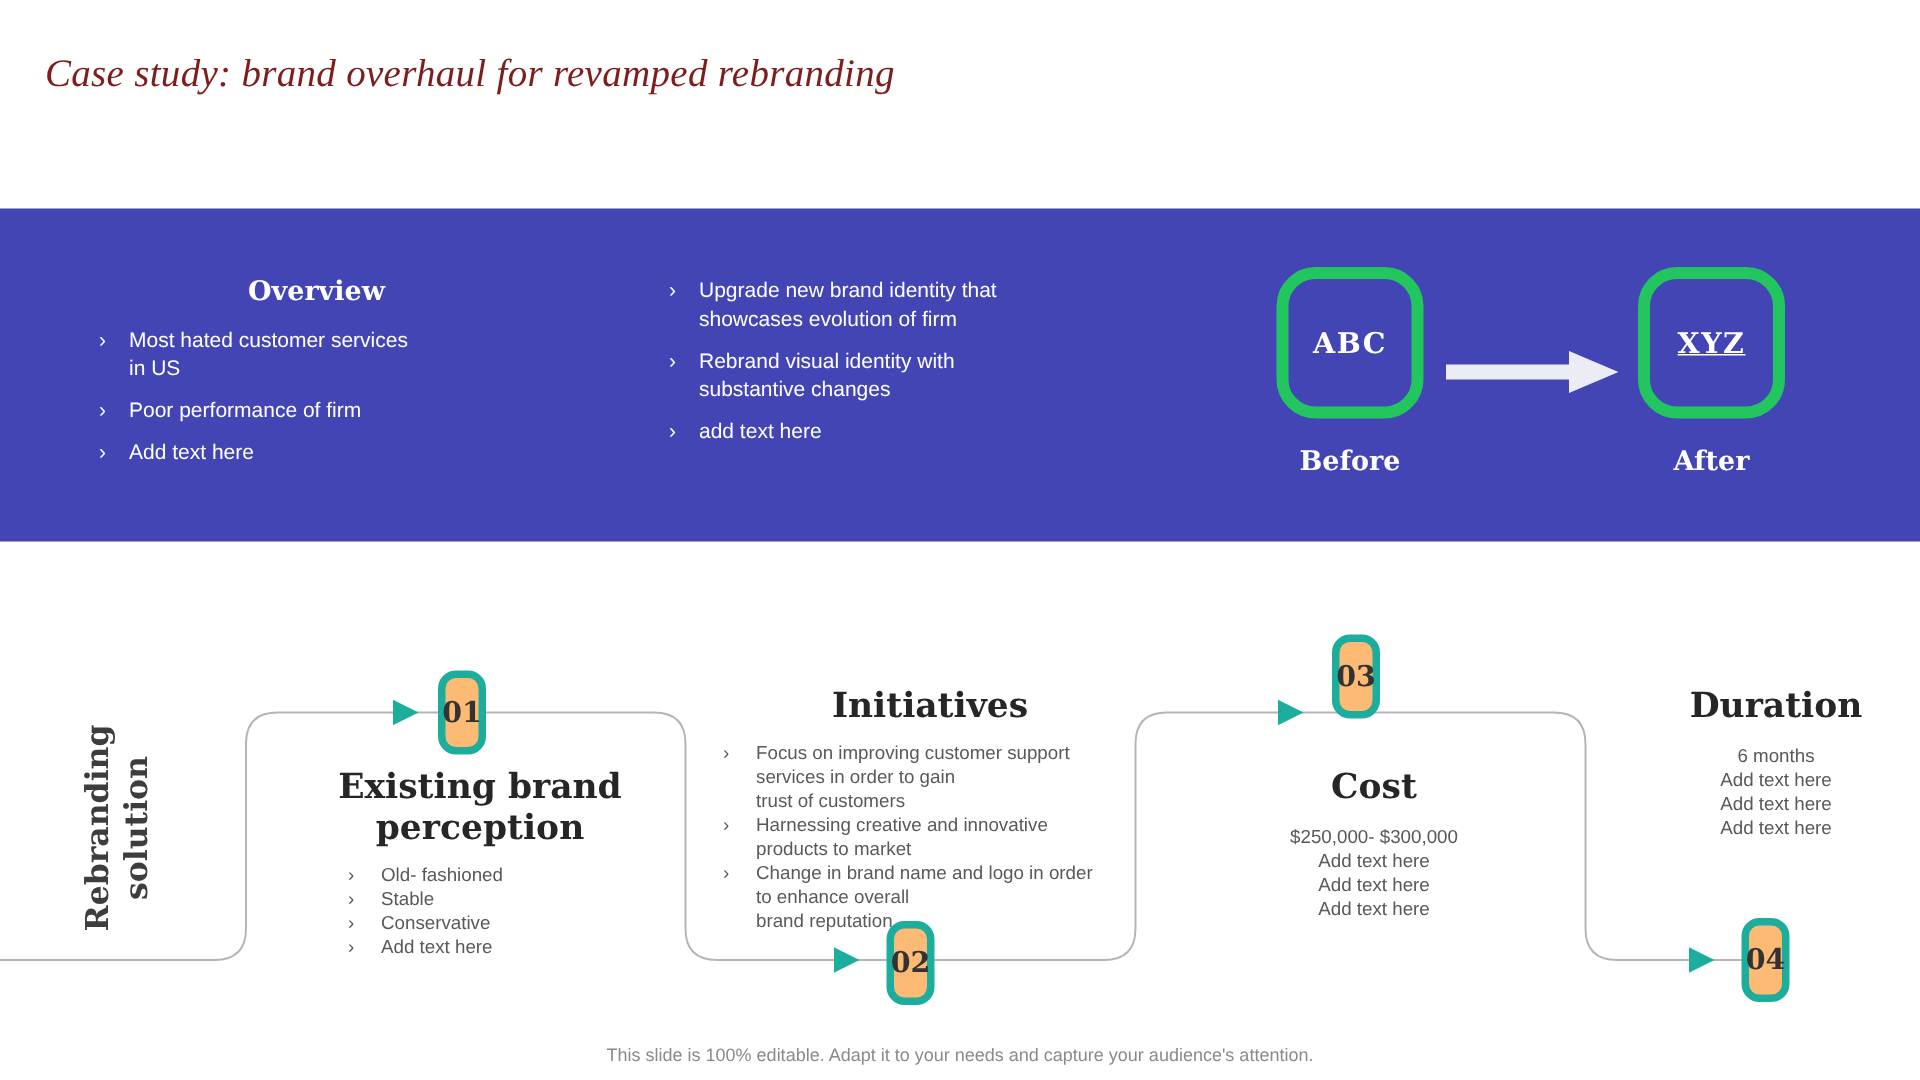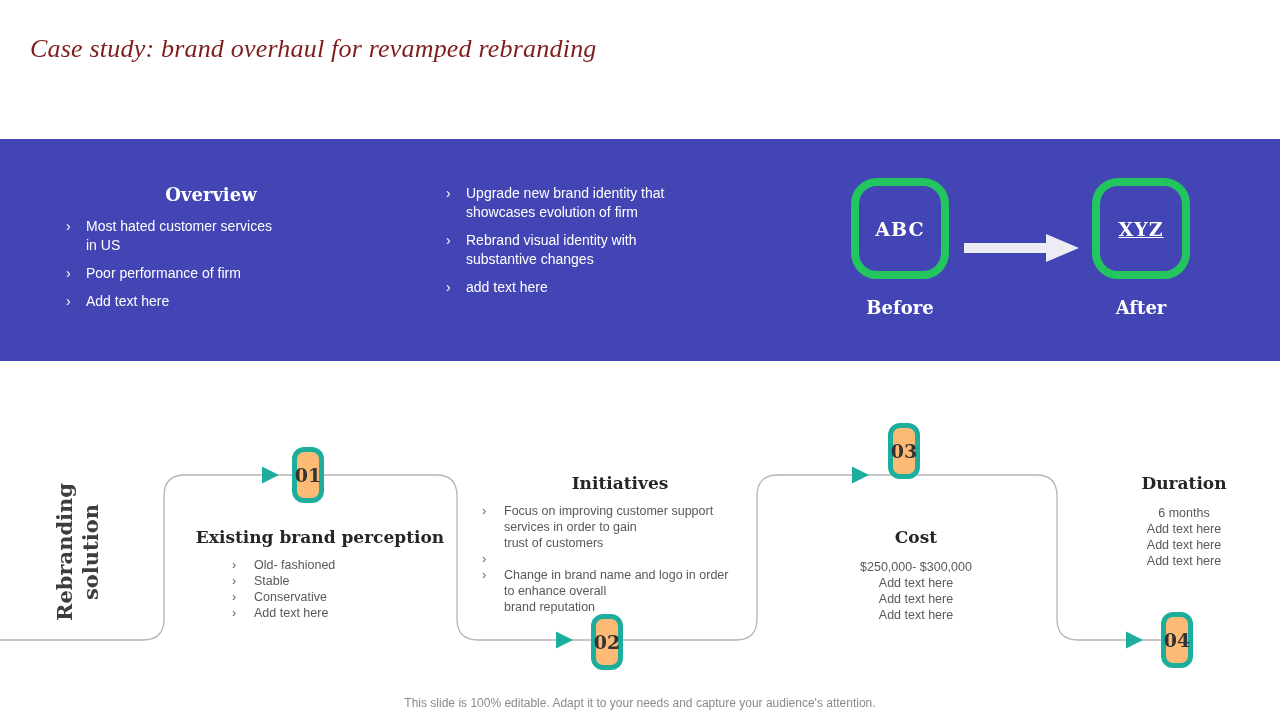--- a/index.html
+++ b/index.html
@@ -74,22 +74,22 @@
 
   .side-label{
     position:absolute;left:-8px;top:522px;width:180px;height:60px;
     transform:rotate(-90deg);
     font-family:"DejaVu Serif",serif;font-weight:700;font-size:21px;color:#3d3d3d;
     text-align:center;line-height:26px;
   }
 
   .step-content{position:absolute;color:var(--gray);}
   .step-content h3{
-    font-family:"DejaVu Serif",serif;font-weight:700;font-size:17px;
-    color:var(--dark);text-align:center;margin-top:16px;
+    font-family:"DejaVu Serif",serif;font-weight:700;font-size:23px;
+    color:var(--dark);text-align:center;
   }
   .s-list{list-style:none;margin-top:10px;}
   .s-list li{display:flex;font-size:12.5px;line-height:16px;margin-bottom:0;}
   .s-list .chev{flex:0 0 22px;text-align:left;color:var(--gray);}
   .s-list .txt{white-space:pre-line;}
 
   .step-content.ebp{left:180px;top:511px;width:280px;}
   .ebp .s-list{margin-left:52px;}
 
   .step-content.initiatives{left:470px;top:457px;width:300px;}
@@ -219,20 +219,22 @@
     <h3>Initiatives</h3>
     <ul class="s-list">
       <li>
           <span class="chev">›</span>
           <span class="txt">Focus on improving customer support
 services in order to gain
 trust of customers</span>
         </li>
       <li>
           <span class="chev">›</span>
+          <span class="txt">Harnessing creative and innovative
+products to market</span>
         </li>
       <li>
           <span class="chev">›</span>
           <span class="txt">Change in brand name and logo in order
 to enhance overall
 brand reputation</span>
         </li>
     </ul>
   </div>
 

